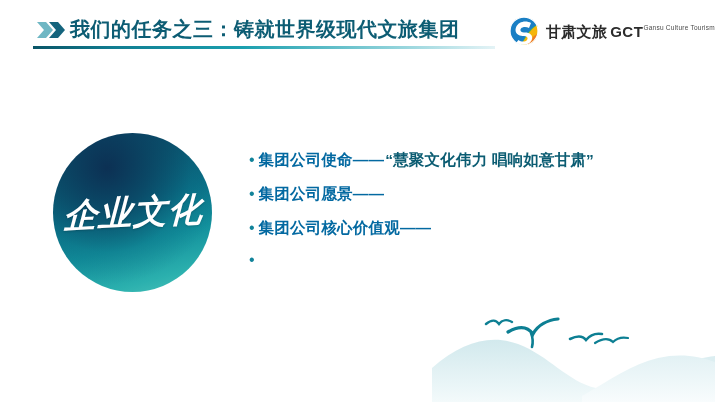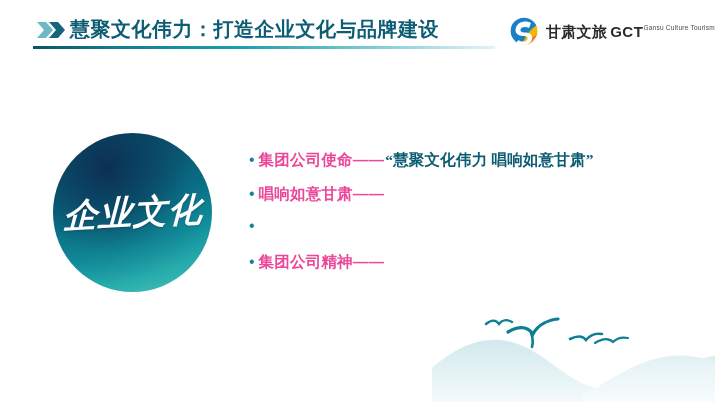--- a/index.html
+++ b/index.html
@@ -159,30 +159,29 @@
   .bullet-dot {
     color: #11839a;
     font-size: 16px;
     line-height: 16px;
     margin-right: 4px;
     flex: 0 0 auto;
   }
   .bullet-lead {
     font-size: 15.5px;
     font-weight: bold;
-    color: #ec4899;
+    color: #0369a1;
     letter-spacing: 0.2px;
   }
   .bullet-quote {
     font-size: 15.5px;
     font-weight: bold;
     color: #0b5c72;
     letter-spacing: 0.2px;
     margin-left: 1px;
-    font-family: Liberation Serif, serif;
   }
 
   
   #bottom-deco {
     position: absolute;
     left: 432px;
     top: 300px;
     width: 283px;
     height: 102px;
     pointer-events: none;
@@ -196,21 +195,21 @@
 
   <div id="header">
 
     <div id="chevron-group">
       <svg width="30" height="16" viewBox="0 0 30 16" xmlns="http://www.w3.org/2000/svg">
         <path d="M0 0 L9 0 L16 8 L9 16 L0 16 L7 8 Z" fill="#6fb7c4"></path>
         <path d="M12 0 L21 0 L28 8 L21 16 L12 16 L19 8 Z" fill="#14647d"></path>
       </svg>
     </div>
 
-    <div id="slide-title">慧聚文化伟力：打造企业文化与品牌建设</div>
+    <div id="slide-title">我们的任务之三：铸就世界级现代文旅集团</div>
 
     <div id="title-rule"></div>
 
     <div id="logo">
       <div id="logo-mark">
         <svg width="30" height="30" viewBox="0 0 60 60" xmlns="http://www.w3.org/2000/svg">
           <defs>
             <clipPath id="logoClip">
                 <circle cx="30" cy="30" r="28"></circle>
               </clipPath>
@@ -245,30 +244,30 @@
   <div id="bullet-list">
 
     <div class="bullet-row">
       <span class="bullet-dot">•</span>
       <span class="bullet-lead">集团公司使命——</span>
       <span class="bullet-quote">“慧聚文化伟力 唱响如意甘肃”</span>
     </div>
 
     <div class="bullet-row">
       <span class="bullet-dot">•</span>
-      <span class="bullet-lead">唱响如意甘肃——</span>
+      <span class="bullet-lead">集团公司愿景——</span>
     </div>
 
     <div class="bullet-row">
       <span class="bullet-dot">•</span>
+      <span class="bullet-lead">集团公司核心价值观——</span>
     </div>
 
     <div class="bullet-row">
       <span class="bullet-dot">•</span>
-      <span class="bullet-lead">集团公司精神——</span>
     </div>
 
   </div>
 
   <div id="bottom-deco">
     <svg width="283" height="102" viewBox="0 0 283 102" xmlns="http://www.w3.org/2000/svg">
       <defs>
         <linearGradient id="hillGrad" x1="0" y1="0" x2="0" y2="1">
           <stop offset="0%" stop-color="#d2e9ed"></stop>
           <stop offset="100%" stop-color="#f3fafb"></stop>

